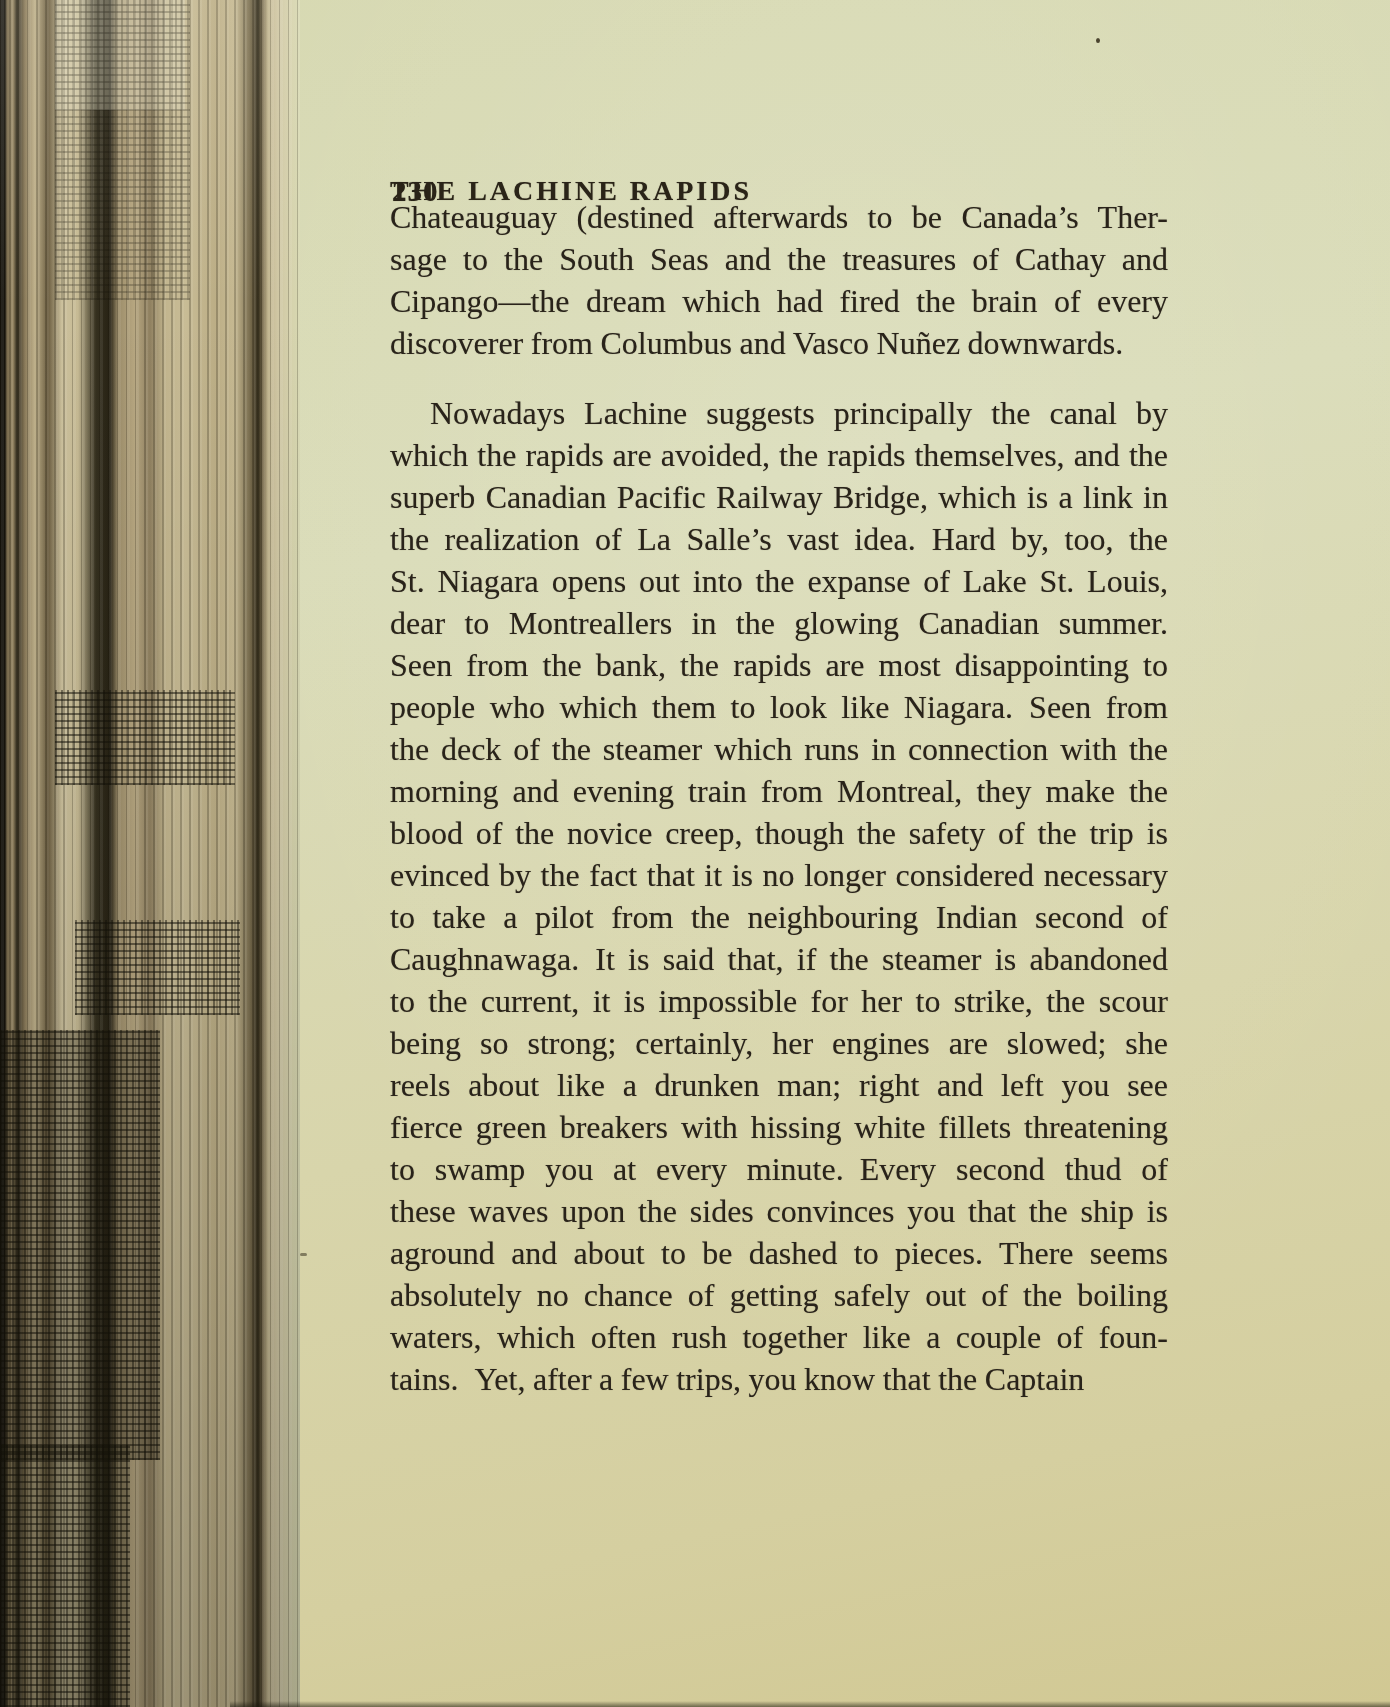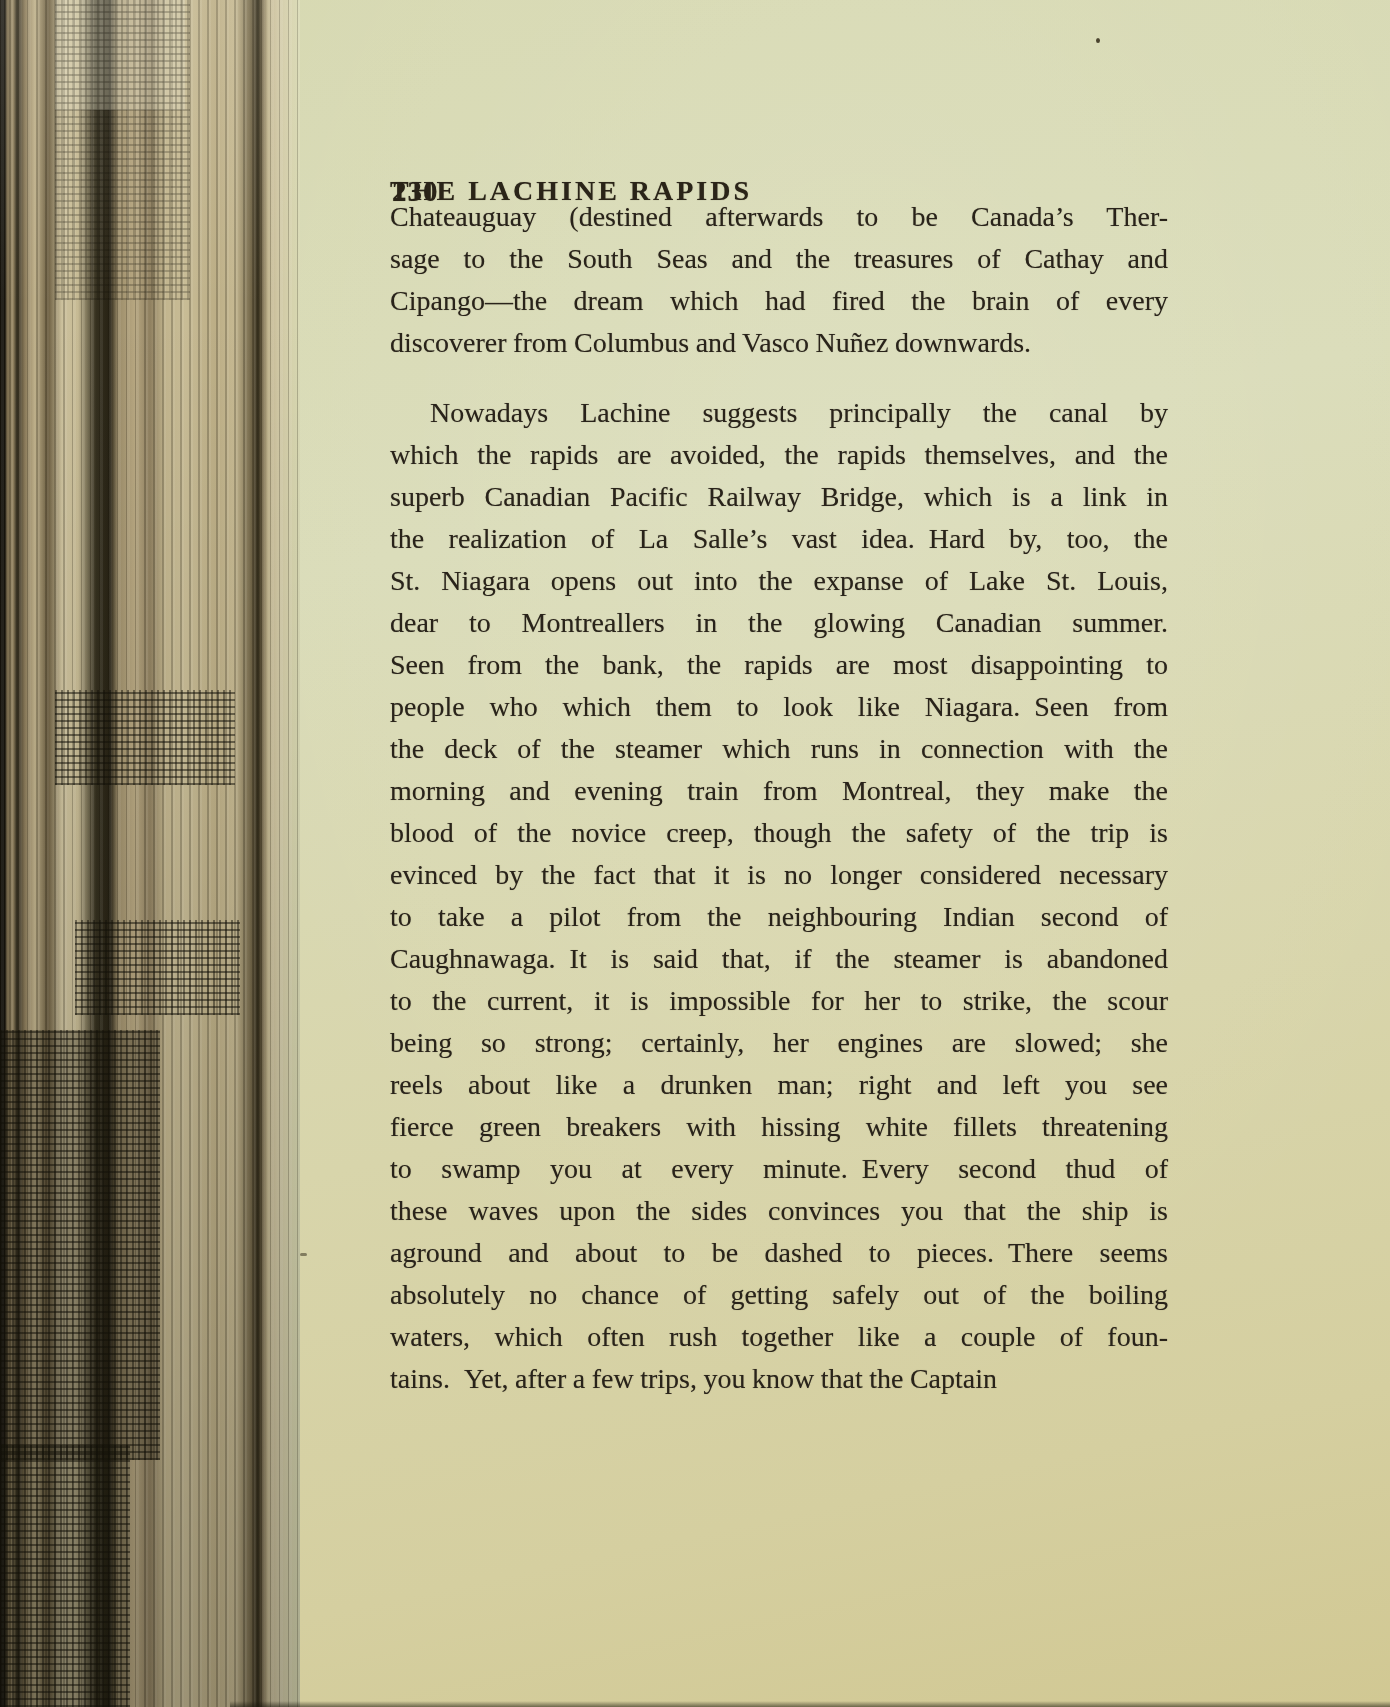--- a/index.html
+++ b/index.html
@@ -89,21 +89,21 @@
   }
   .running-title {
     position: absolute; left: 0; top: 0; width: 100%;
     text-align: left;
     font-size: 28px; font-weight: bold; letter-spacing: 3px;
     color: #2a2418;
     text-shadow: 0 0 1px rgba(42,36,24,0.4);
   }
   .textblock {
     position: absolute; left: 0; top: 196px; width: 778px;
-    font-size: 28px; line-height: 42px;
+    font-size: 32px; line-height: 42px;
     word-spacing: -0.5px;
     text-shadow: 0 0 1px rgba(41,35,26,0.35);
   }
   .line { text-align: justify; height: 42px; }
   .line.just { text-align-last: justify; }
   .line.indent { text-indent: 40px; margin-top: 28px; }
 </style>
 </head>
 <body>
 

